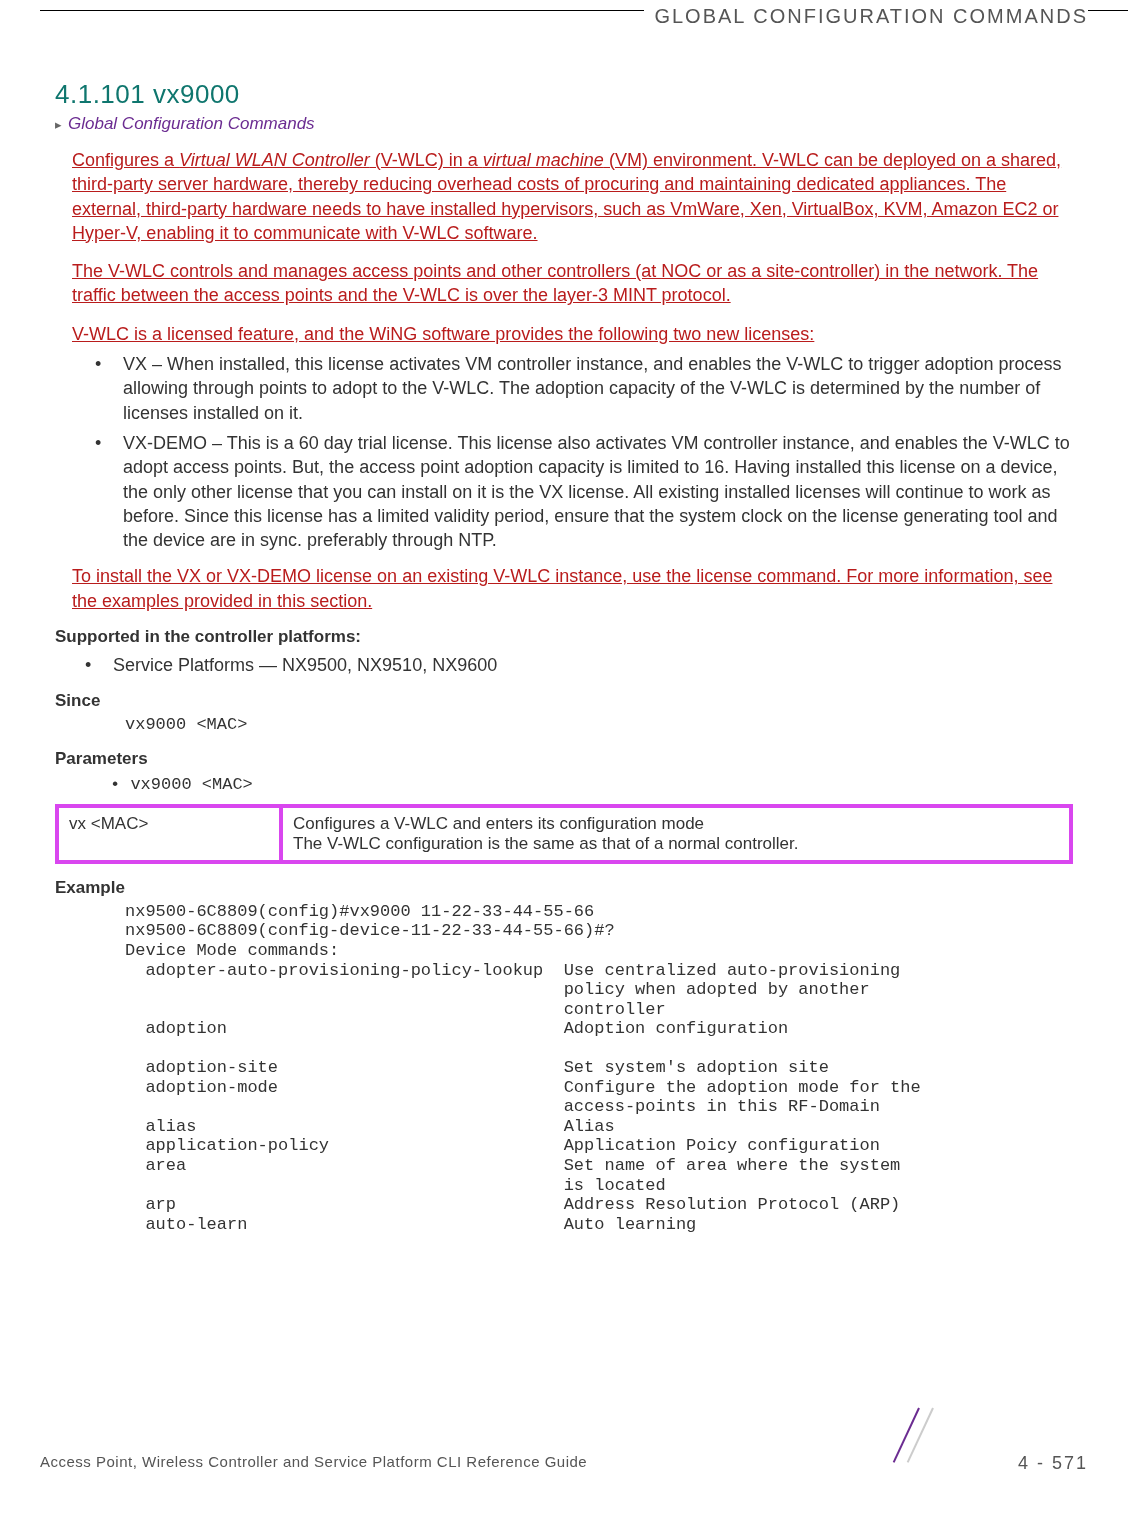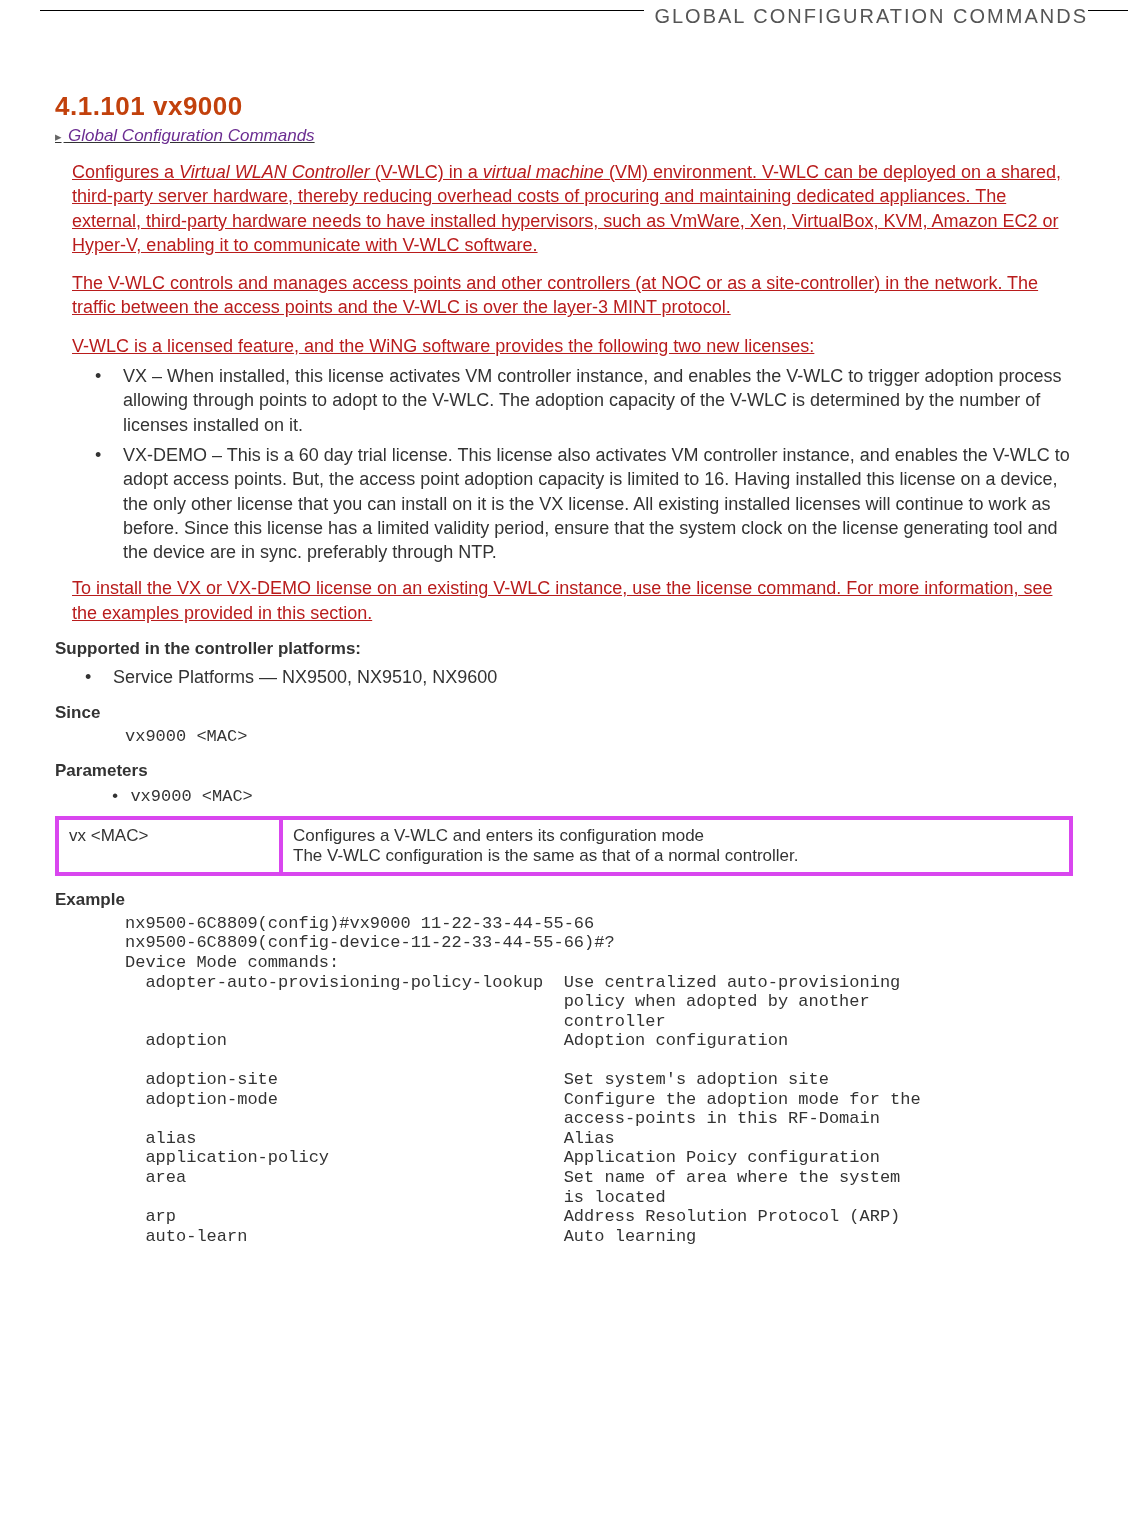--- a/index.html
+++ b/index.html
@@ -35,29 +35,28 @@
     background: #fff;
     padding-left: 10px;
   }
   .content {
     position: absolute;
     top: 75px;
     left: 55px;
     right: 55px;
   }
   .section-title {
-    color: #c2410c;
+    color: #0f766e;
     font-size: 26px;
-    font-weight: 700;
-    margin: 16px 0 4px 0;
+    font-weight: 400;
+    margin: 4px 0 4px 0;
     letter-spacing: 0.5px;
   }
   .breadcrumb {
     margin-bottom: 14px;
-    text-decoration: underline;
   }
   .breadcrumb-arrow {
     color: #666;
     font-size: 13px;
     margin-right: 2px;
   }
   .breadcrumb-link {
     color: #6b2c91;
     font-style: italic;
     font-size: 17px;
@@ -232,13 +231,18 @@
   adoption-mode                            Configure the adoption mode for the
                                            access-points in this RF-Domain
   alias                                    Alias
   application-policy                       Application Poicy configuration
   area                                     Set name of area where the system
                                            is located
   arp                                      Address Resolution Protocol (ARP)
   auto-learn                               Auto learning</div>
   </div>
 
+  <div class="footer">
+    <span class="footer-left">Access Point, Wireless Controller and Service Platform CLI Reference Guide</span>
+    <span class="footer-slash"></span>
+    <span class="footer-right">4 - 571</span>
+  </div>
 </div>
 
 </body></html>

